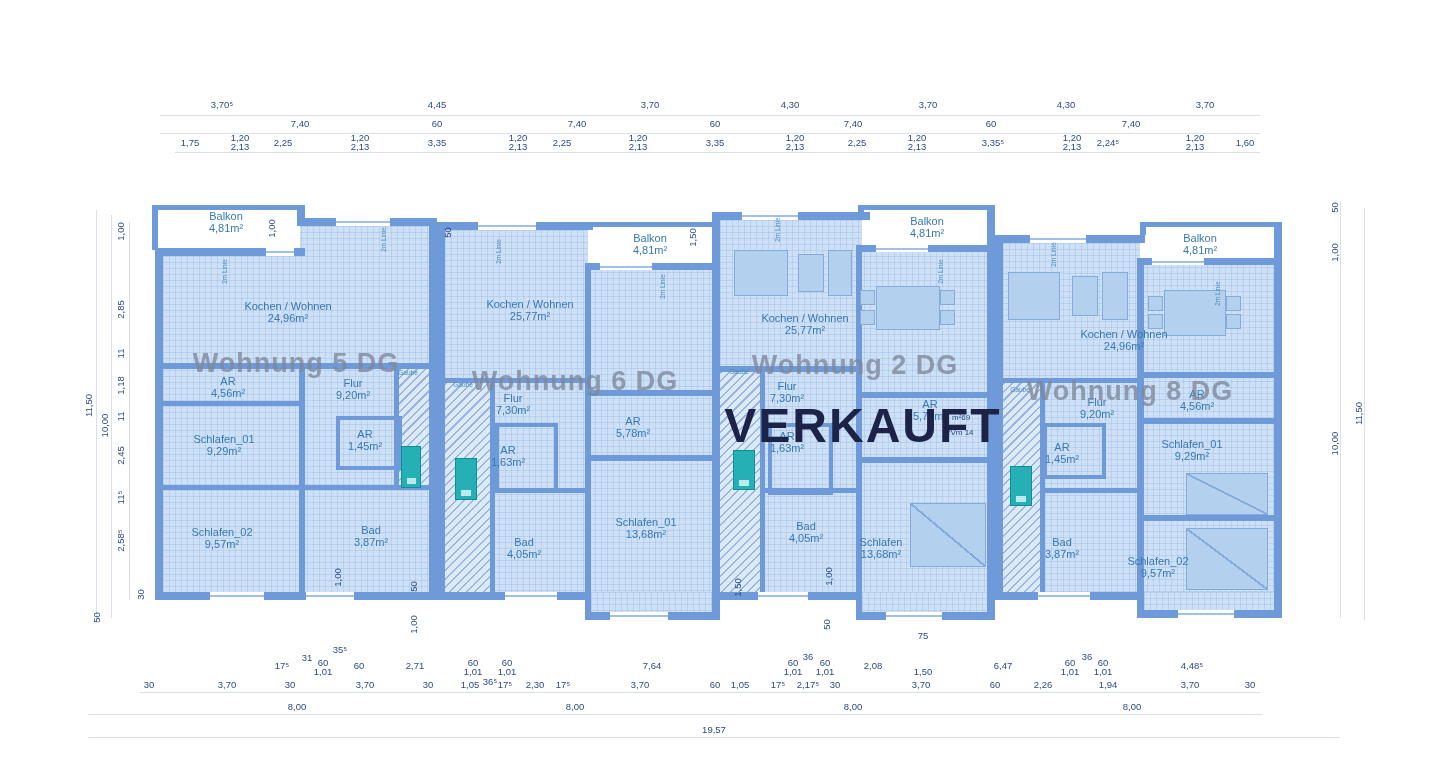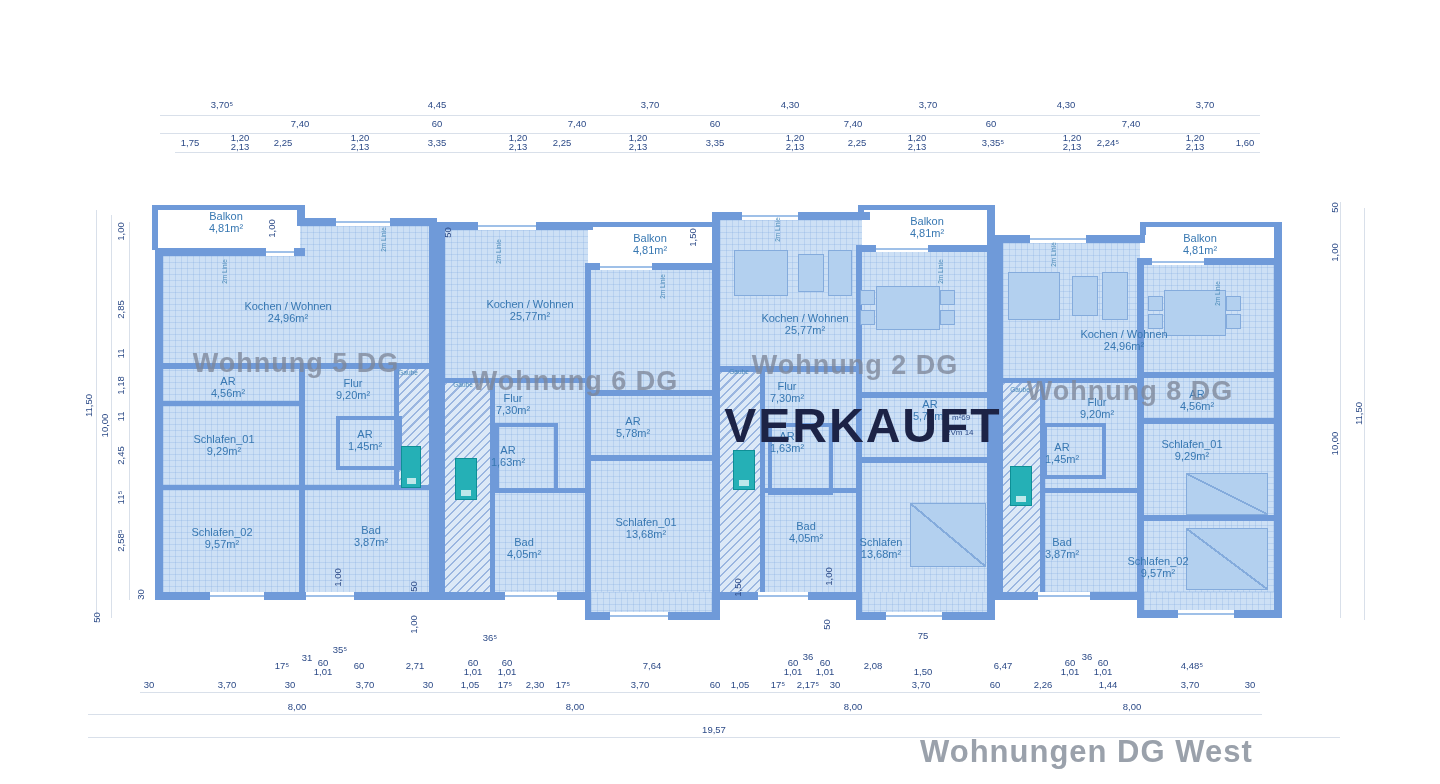--- a/index.html
+++ b/index.html
@@ -346,21 +346,21 @@
       <span class="dim" style="left: 1171px; top: 141px;">2,13</span>
       <span class="dim" style="left: 258px; top: 660px;">17⁵</span>
       <span class="dim" style="left: 283px; top: 652px;">31</span>
       <span class="dim" style="left: 299px; top: 657px;">60</span>
       <span class="dim" style="left: 299px; top: 666px;">1,01</span>
       <span class="dim" style="left: 316px; top: 644px;">35⁵</span>
       <span class="dim" style="left: 335px; top: 660px;">60</span>
       <span class="dim" style="left: 391px; top: 660px;">2,71</span>
       <span class="dim" style="left: 449px; top: 657px;">60</span>
       <span class="dim" style="left: 449px; top: 666px;">1,01</span>
-      <span class="dim" style="left: 466px; top: 632px;">36⁵</span>
+      <span class="dim" style="left: 466px; top: 676px;">36⁵</span>
       <span class="dim" style="left: 483px; top: 657px;">60</span>
       <span class="dim" style="left: 483px; top: 666px;">1,01</span>
       <span class="dim" style="left: 628px; top: 660px;">7,64</span>
       <span class="dim" style="left: 769px; top: 657px;">60</span>
       <span class="dim" style="left: 769px; top: 666px;">1,01</span>
       <span class="dim" style="left: 784px; top: 651px;">36</span>
       <span class="dim" style="left: 801px; top: 657px;">60</span>
       <span class="dim" style="left: 801px; top: 666px;">1,01</span>
       <span class="dim" style="left: 849px; top: 660px;">2,08</span>
       <span class="dim" style="left: 899px; top: 630px;">75</span>
@@ -383,21 +383,21 @@
       <span class="dim" style="left: 539px; top: 679px;">17⁵</span>
       <span class="dim" style="left: 616px; top: 679px;">3,70</span>
       <span class="dim" style="left: 691px; top: 679px;">60</span>
       <span class="dim" style="left: 716px; top: 679px;">1,05</span>
       <span class="dim" style="left: 754px; top: 679px;">17⁵</span>
       <span class="dim" style="left: 784px; top: 679px;">2,17⁵</span>
       <span class="dim" style="left: 811px; top: 679px;">30</span>
       <span class="dim" style="left: 897px; top: 679px;">3,70</span>
       <span class="dim" style="left: 971px; top: 679px;">60</span>
       <span class="dim" style="left: 1019px; top: 679px;">2,26</span>
-      <span class="dim" style="left: 1084px; top: 679px;">1,44</span>
+      <span class="dim" style="left: 1084px; top: 679px;">1,94</span>
       <span class="dim" style="left: 1166px; top: 679px;">3,70</span>
       <span class="dim" style="left: 1226px; top: 679px;">30</span>
       <span class="dim" style="left: 273px; top: 701px;">8,00</span>
       <span class="dim" style="left: 551px; top: 701px;">8,00</span>
       <span class="dim" style="left: 829px; top: 701px;">8,00</span>
       <span class="dim" style="left: 1108px; top: 701px;">8,00</span>
       <span class="dim" style="left: 690px; top: 724px;">19,57</span>
       <span class="dim rot" style="left: 96px; top: 226px;">1,00</span>
       <span class="dim rot" style="left: 96px; top: 304px;">2,85</span>
       <span class="dim rot" style="left: 96px; top: 348px;">11</span>
@@ -430,14 +430,13 @@
       <span class="dim rot small-anno" style="left: 755px; top: 226px;">2m Linie</span>
       <span class="dim rot small-anno" style="left: 918px; top: 268px;">2m Linie</span>
       <span class="dim rot small-anno" style="left: 1031px; top: 251px;">2m Linie</span>
       <span class="dim rot small-anno" style="left: 1195px; top: 290px;">2m Linie</span>
       <span class="dim small-anno" style="left: 386px; top: 369px;">Gaube</span>
       <span class="dim small-anno" style="left: 441px; top: 381px;">Gaube</span>
       <span class="dim small-anno" style="left: 717px; top: 368px;">Gaube</span>
       <span class="dim small-anno" style="left: 998px; top: 386px;">Gaube</span>
     </div>
 
-  <div class="main-title" style="left:920px;top:734px">Wohnungen DG West</div>
 </div>
 
 </body></html>

